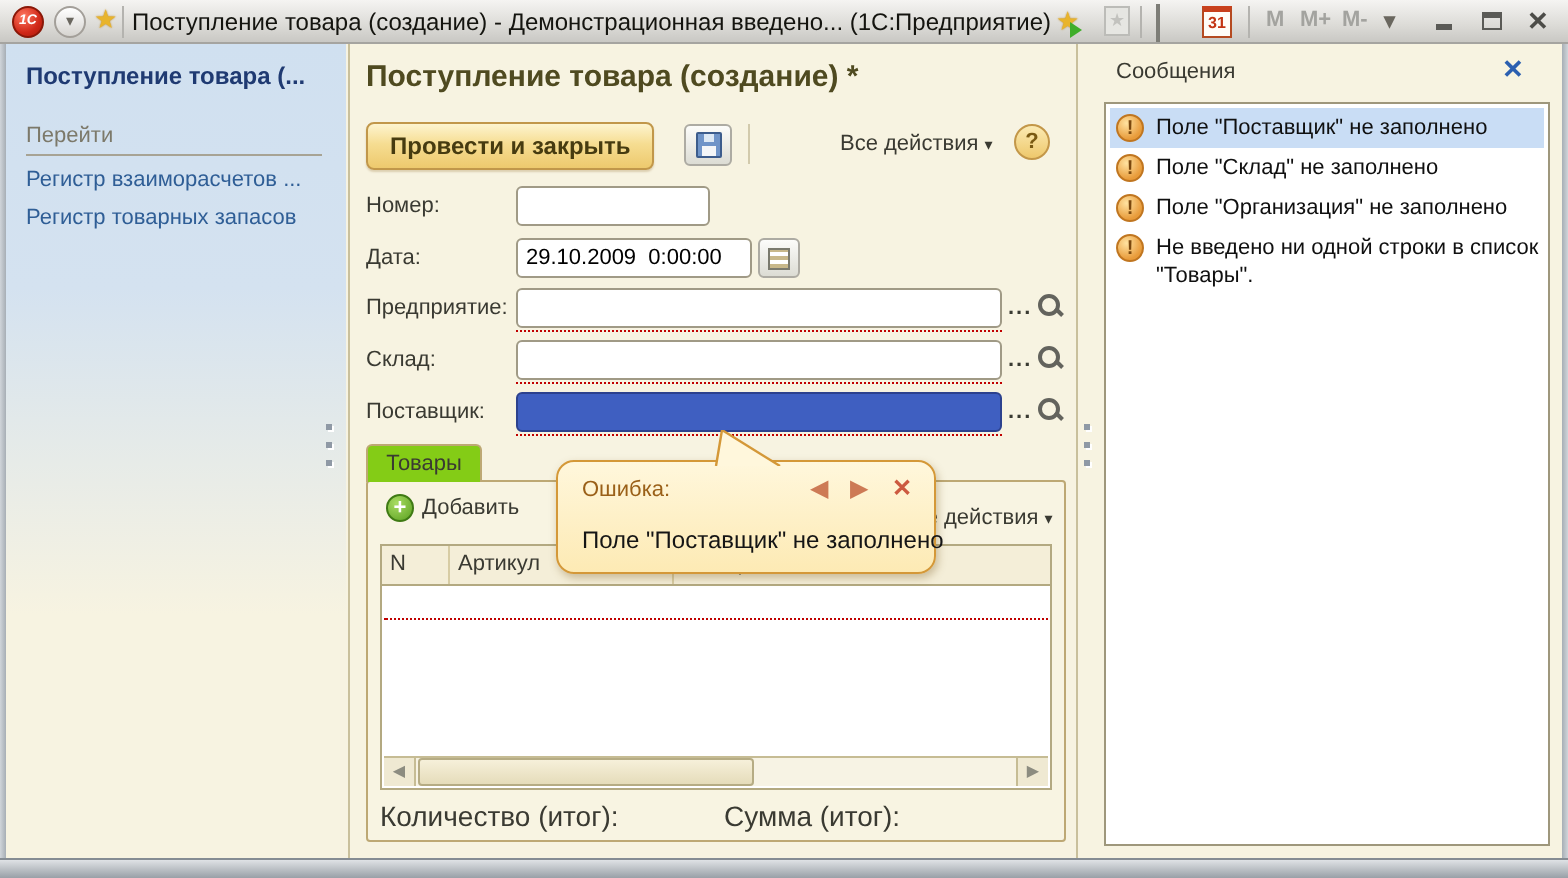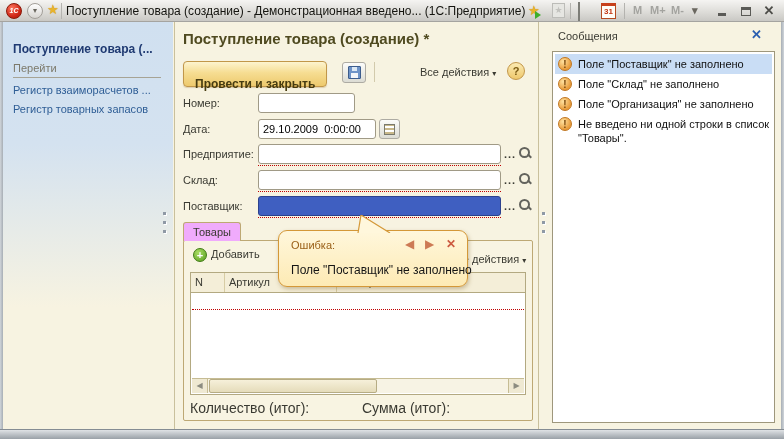--- a/index.html
+++ b/index.html
@@ -40,32 +40,32 @@
 
   
   .frame-left  { position:absolute; left:0; top:22px; width:3px; height:407px; background:linear-gradient(90deg,#d0d5da,#a7aeb5); }
   .frame-right { position:absolute; left:781px; top:22px; width:3px; height:407px; background:linear-gradient(90deg,#a7aeb5,#d0d5da); }
   .frame-bottom{ position:absolute; left:0; top:429px; width:784px; height:10px;
     background:linear-gradient(#dfe2e5,#99a0a7); border-top:1px solid #858c93; }
 
   
   .sidebar { position:absolute; left:3px; top:22px; width:170px; height:407px;
     background:linear-gradient(#d0e0f0 0%, #d4e2f0 30%, #f7f3e1 70%); }
-  .sb-title { position:absolute; left:10px; top:20px; font-size:12px; font-weight:bold; color:#1f3a72; }
+  .sb-title { position:absolute; left:10px; top:9px; font-size:12px; font-weight:bold; color:#1f3a72; }
   .sb-nav { position:absolute; left:10px; top:40px; width:148px; height:16px; border-bottom:1px solid #a7a394;
     font-size:11px; color:#7c796a; }
   .sb-link { position:absolute; left:10px; font-size:11px; color:#2f5e96; cursor:pointer; white-space:nowrap; }
 
   .vline { position:absolute; top:22px; width:1px; height:407px; background:#c9c09c; }
   .splitter { position:absolute; width:5px; height:24px; cursor:col-resize; }
   .splitter i { display:block; width:3px; height:3px; background:#8f99a5; box-shadow:1px 1px 0 #fff; margin:0 0 6px 0; }
 
   
   .form-title { position:absolute; left:183px; top:30px; font-size:15px; font-weight:bold; color:#4f4a20; white-space:nowrap; }
-  .btn-gold { position:absolute; left:183px; top:61px; height:24px; padding:12px 11px;
+  .btn-gold { position:absolute; left:183px; top:61px; height:24px; padding:0 11px;
     background:linear-gradient(#fdf4cf,#f6dd92 45%,#edc96d); border:1px solid #c1974a; border-radius:4px;
     font-size:12px; font-weight:bold; color:#463b10; line-height:21px; box-shadow:0 1px 1px rgba(140,100,30,.25); }
   .btn-flat { position:absolute; width:24px; height:21px; background:linear-gradient(#fcfcfa,#dcdcd4);
     border:1px solid #adaba3; border-radius:3px; text-align:center; }
   .floppy { display:inline-block; position:relative; width:13px; height:13px; margin-top:3px;
     background:#6f94c8; border:1px solid #3c5c8c; border-radius:1px; }
   .floppy::before { content:""; position:absolute; left:3px; top:0; width:5px; height:4px; background:#dce8f4; }
   .floppy::after { content:""; position:absolute; left:2px; bottom:0; width:7px; height:5px; background:#f4f6f8; }
   .all-actions { position:absolute; font-size:11px; color:#3a3a32; white-space:nowrap; cursor:pointer; }
   .all-actions .arr { font-size:8px; color:#3a3a32; }
@@ -77,21 +77,21 @@
   .tinput { position:absolute; height:20px; background:#fff; border:1px solid #a09a86; border-radius:3px;
     font-family:"Liberation Sans",sans-serif; font-size:11px; color:#000; padding:0 4px; }
   .req-line { position:absolute; height:0; border-top:1px dotted #c00000; }
   .dots-btn { position:absolute; font-size:11px; font-weight:bold; color:#3a3a32; letter-spacing:1px; cursor:pointer; }
   .mag-icon { position:absolute; width:13px; height:13px; cursor:pointer; }
   .mag-icon::before { content:""; position:absolute; left:0; top:0; width:7px; height:7px; border:2px solid #63635d; border-radius:50%; }
   .mag-icon::after { content:""; position:absolute; left:8px; top:8px; width:5px; height:2px; background:#63635d; transform:rotate(45deg); }
   .calgrid { display:inline-block; width:11px; height:11px; margin-top:4px; border:1px solid #7a7a6e; background:
     repeating-linear-gradient(0deg,#c8b88a 0 2px,#fff 2px 4px); }
 
-  .tab { position:absolute; left:183px; top:222px; width:58px; height:19px; background:#f0abfc;
+  .tab { position:absolute; left:183px; top:222px; width:58px; height:19px; background:#84cc16;
     border:1px solid #bda874; border-bottom:none; border-radius:3px 3px 0 0; font-size:11px; color:#3a3a32;
     text-align:center; line-height:18px; z-index:2; }
   .groupbox { position:absolute; left:183px; top:240px; width:350px; height:181px; background:#f8f4e2;
     border:1px solid #bda874; border-radius:2px; }
   .add-btn { position:absolute; left:9px; top:7px; height:20px; font-size:11px; color:#3a3a32; cursor:pointer; white-space:nowrap; }
   .plus-ic { display:inline-block; width:14px; height:14px; border-radius:50%; margin:-3px 4px -3px 0;
     background:radial-gradient(circle at 35% 30%,#a8dc62,#5aa020); border:1px solid #3f7a14; color:#fff;
     font-size:11px; font-weight:bold; text-align:center; line-height:12px; vertical-align:middle; }
 
   .grid { position:absolute; left:6px; top:31px; width:336px; height:123px; background:#fff; border:1px solid #b3a981; }

